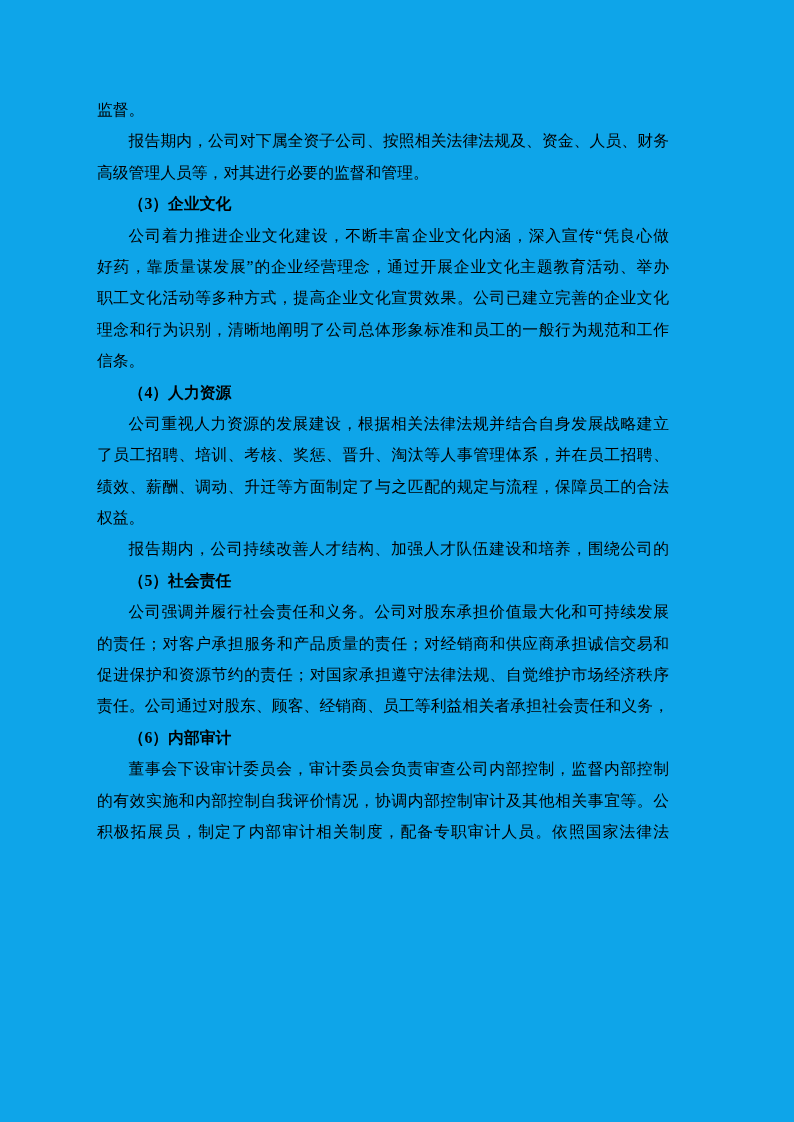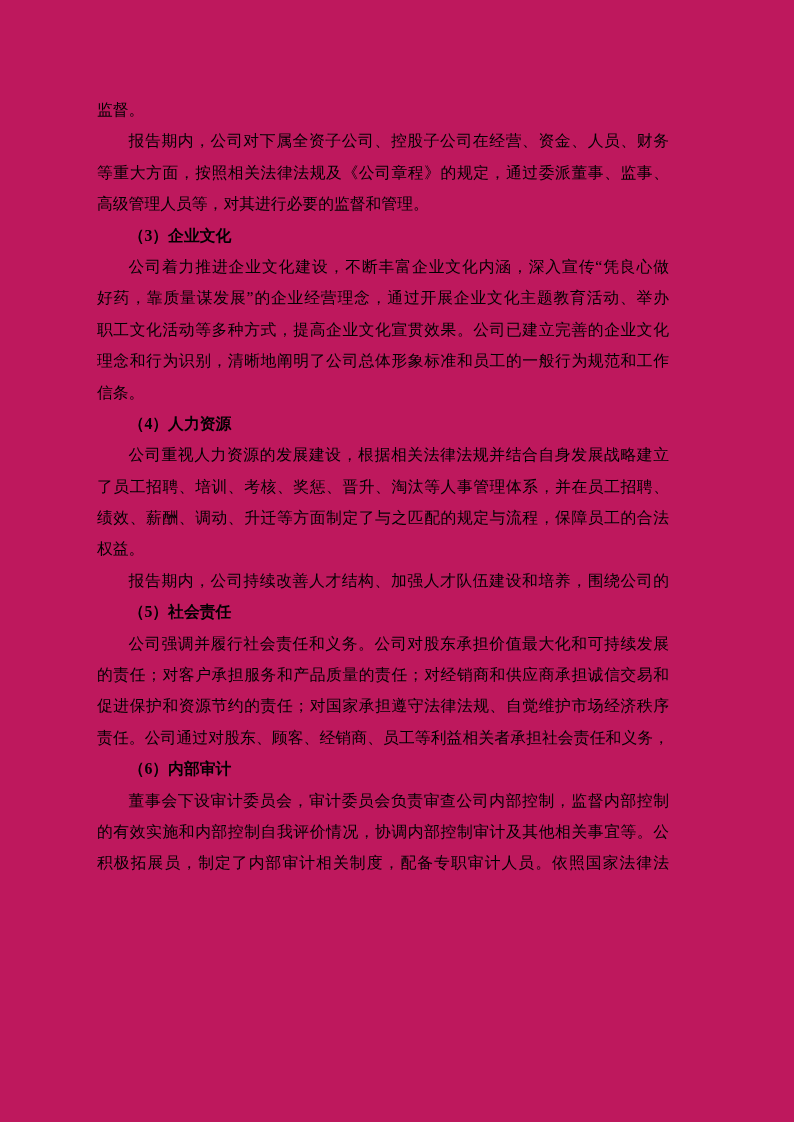--- a/index.html
+++ b/index.html
@@ -38,25 +38,24 @@
     text-indent: 2em;
   }
   .line.heading {
     font-weight: bold;
     text-indent: 2em;
   }
 </style>
 </head>
 <body>
 
-<div class="page" style="background: #be185d; color: rgb(0, 0, 0);">
+<div class="page" style="background: #0ea5e9; color: rgb(0, 0, 0);">
   <div class="content">
       <div class="line">监督。</div>
-      <div class="line fill indent">报告期内，公司对下属全资子公司、控股子公司在经营、资金、人员、财务</div>
-      <div class="line fill">等重大方面，按照相关法律法规及《公司章程》的规定，通过委派董事、监事、</div>
+      <div class="line fill indent">报告期内，公司对下属全资子公司、按照相关法律法规及、资金、人员、财务</div>
       <div class="line">高级管理人员等，对其进行必要的监督和管理。</div>
       <div class="line heading">（3）企业文化</div>
       <div class="line fill indent">公司着力推进企业文化建设，不断丰富企业文化内涵，深入宣传“凭良心做</div>
       <div class="line fill">好药，靠质量谋发展”的企业经营理念，通过开展企业文化主题教育活动、举办</div>
       <div class="line fill">职工文化活动等多种方式，提高企业文化宣贯效果。公司已建立完善的企业文化</div>
       <div class="line fill">理念和行为识别，清晰地阐明了公司总体形象标准和员工的一般行为规范和工作</div>
       <div class="line">信条。</div>
       <div class="line heading">（4）人力资源</div>
       <div class="line fill indent">公司重视人力资源的发展建设，根据相关法律法规并结合自身发展战略建立</div>
       <div class="line fill">了员工招聘、培训、考核、奖惩、晋升、淘汰等人事管理体系，并在员工招聘、</div>

